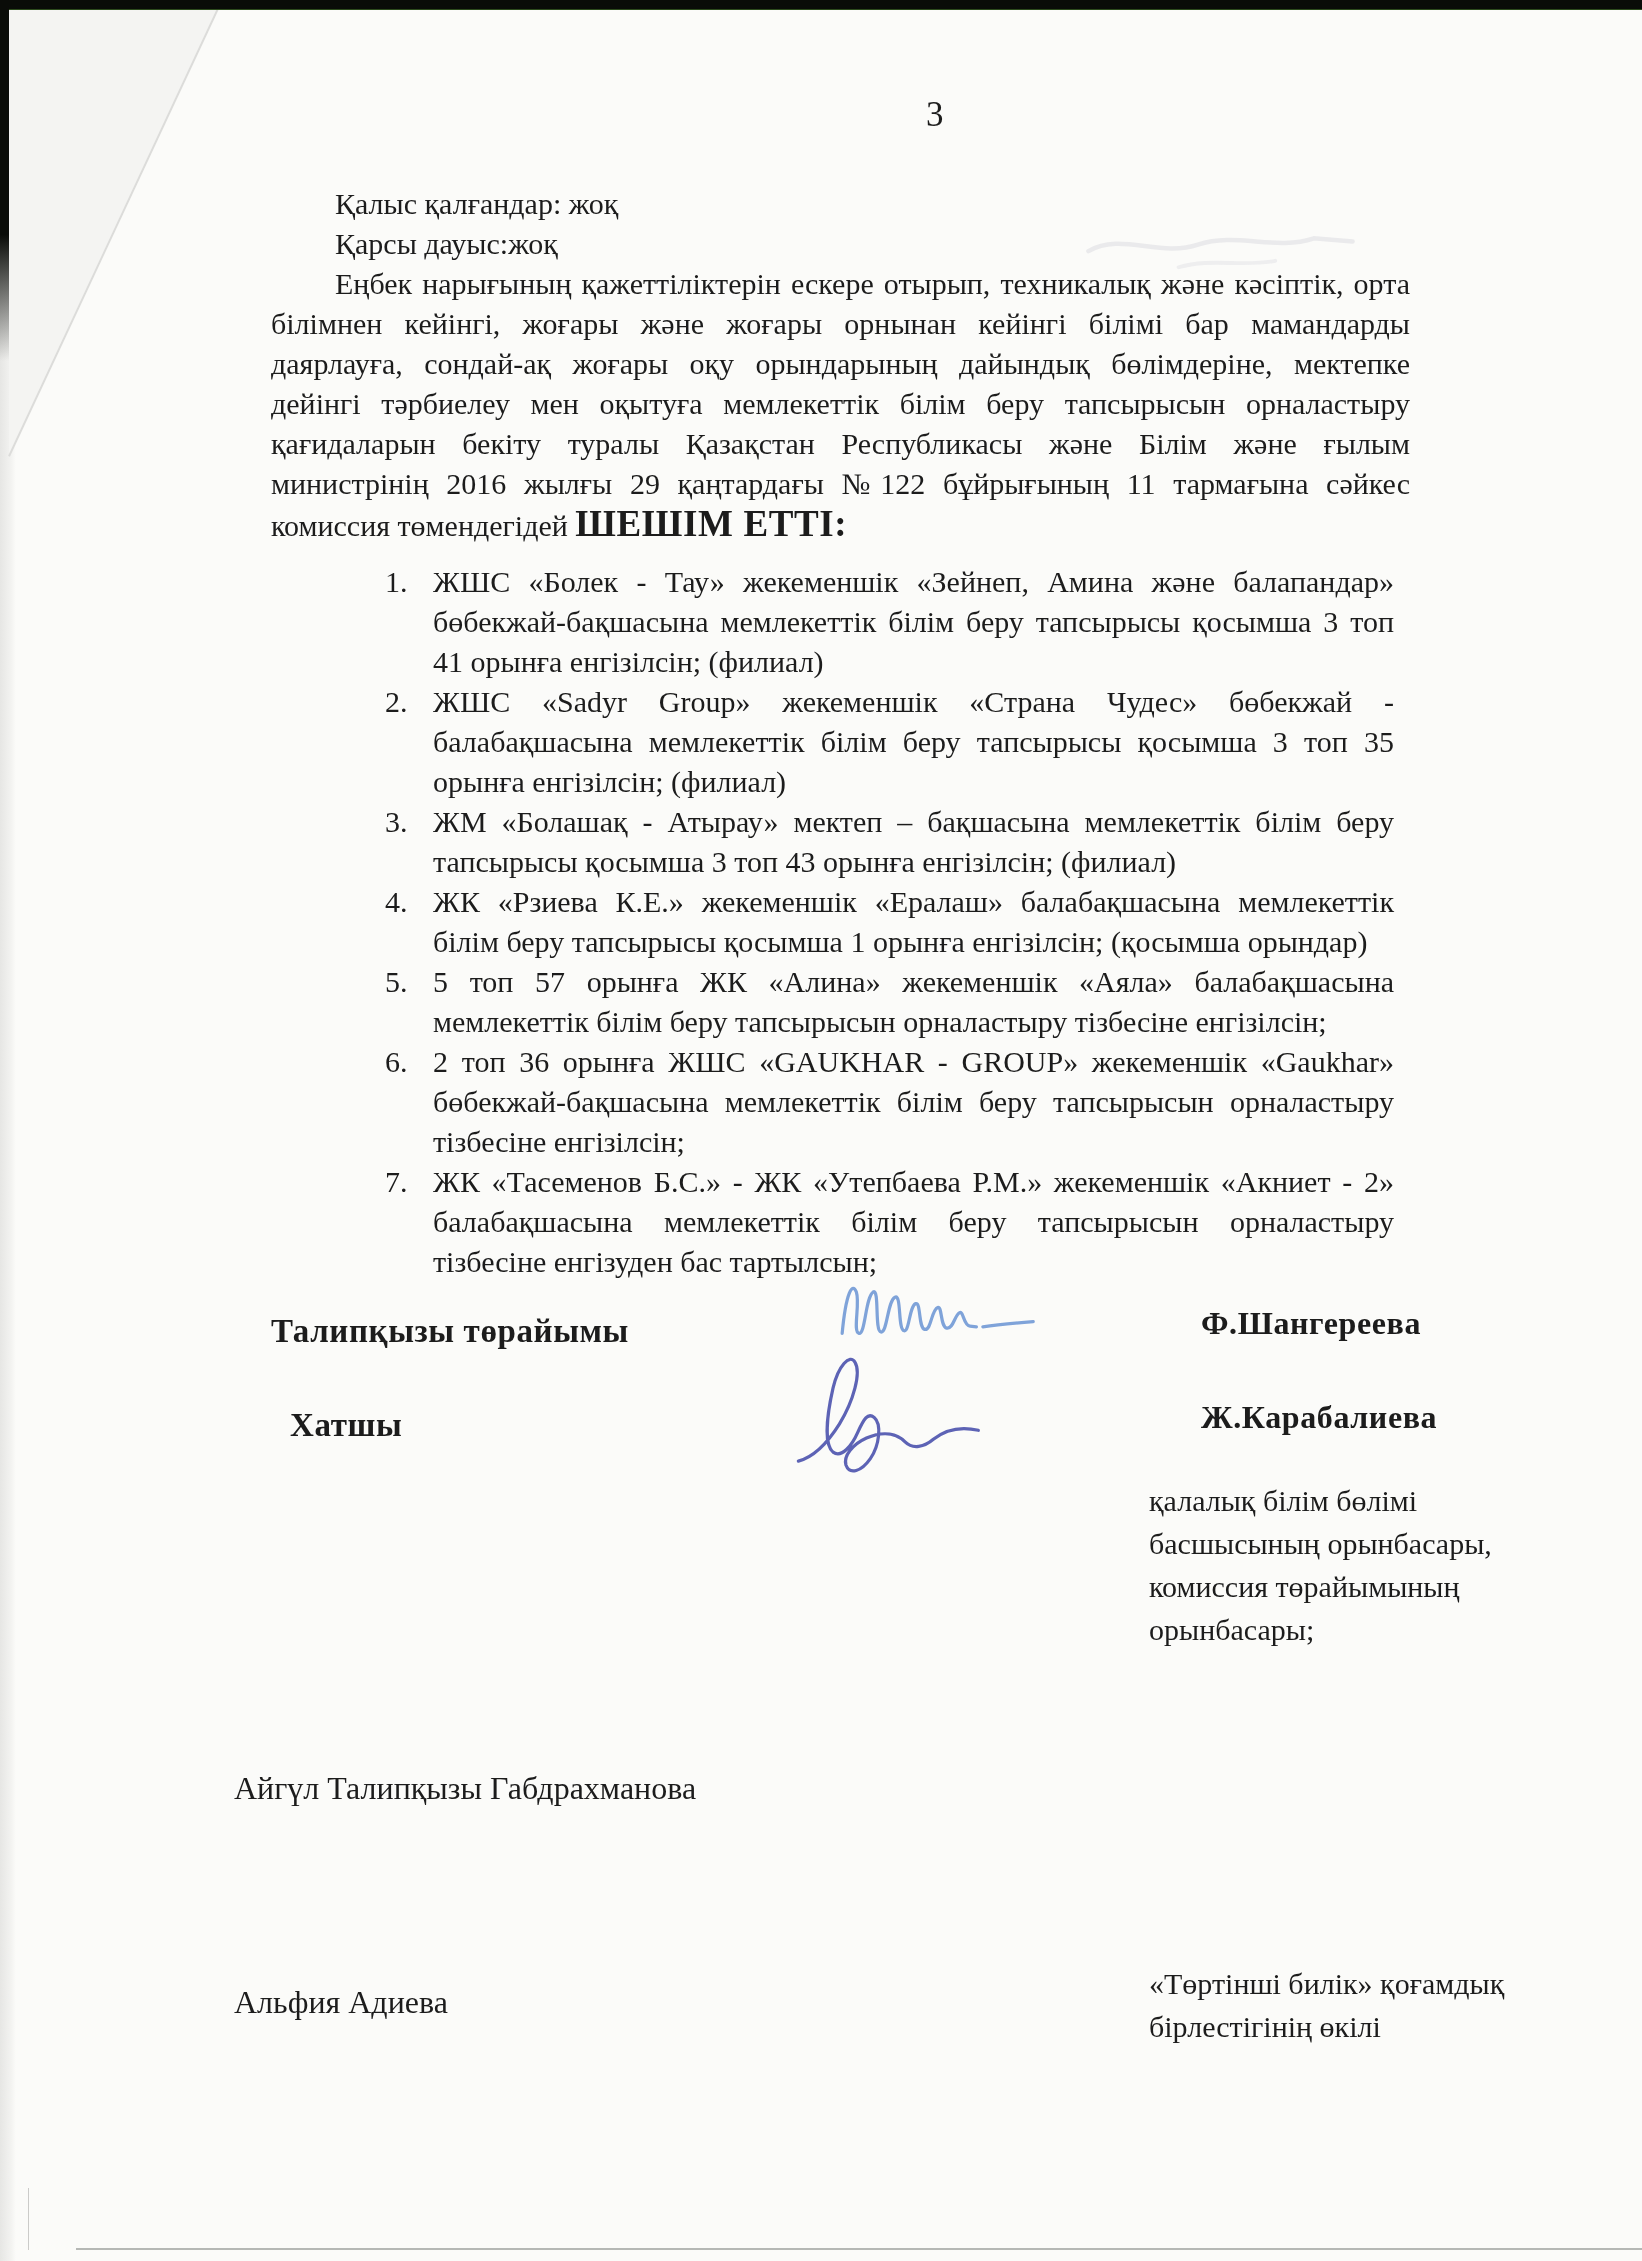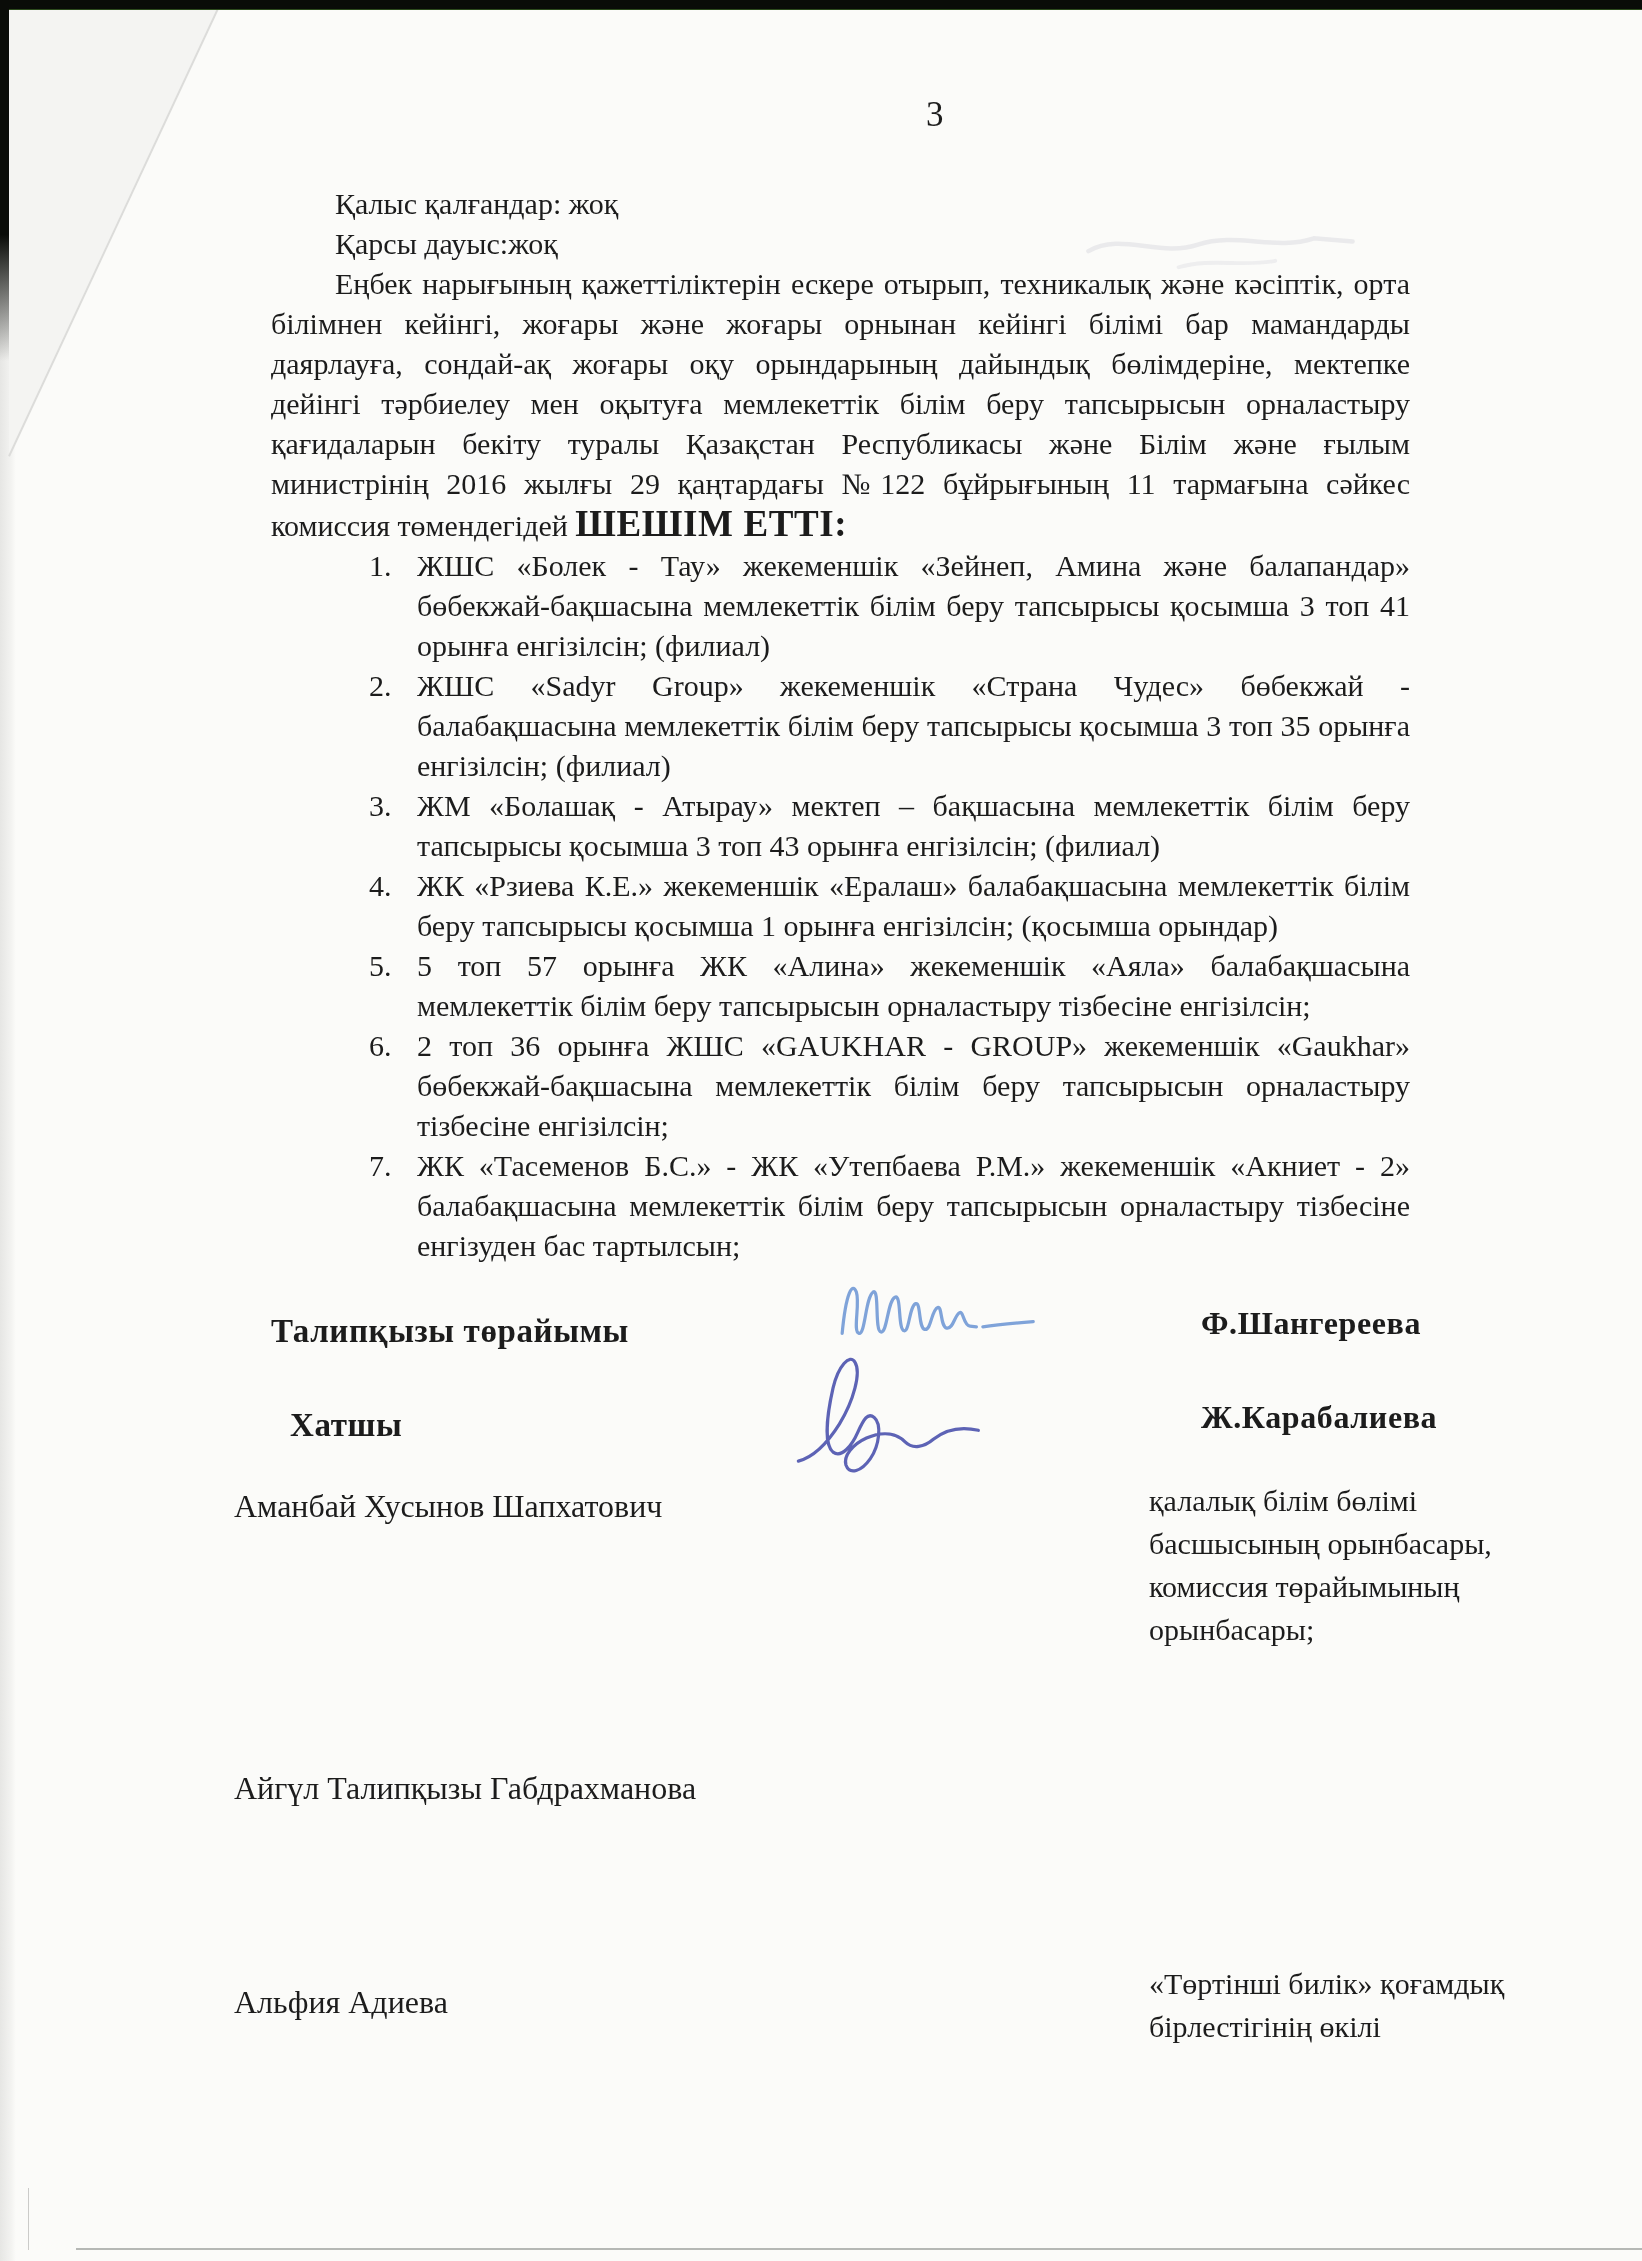--- a/index.html
+++ b/index.html
@@ -25,21 +25,21 @@
   
   .page-number{position:absolute;left:926px;top:95px;font-size:35px;}
   .content{
     position:absolute;left:271px;top:184px;width:1139px;
     font-size:30px;line-height:40px;text-align:justify;
   }
   .content p{margin:0;}
   .pre-line{text-indent:64px;text-align:left;}
   .para{text-indent:64px;}
   .para b{font-size:37px;letter-spacing:0.6px;}
-  ol.decision{list-style:none;margin:0;padding:0;counter-reset:item;font-family:Liberation Serif, serif;}
+  ol.decision{list-style:none;margin:16px;padding:0;counter-reset:item;font-family:Liberation Serif, serif;}
   ol.decision li{
     counter-increment:item;position:relative;
     padding-left:146px;margin:0;
   }
   ol.decision li::before{
     content:counter(item) ".";
     position:absolute;left:98px;top:0;
   }
   .sig-label{position:absolute;font-weight:bold;font-size:33px;letter-spacing:0.6px;}
   .sig-name{position:absolute;font-weight:bold;font-size:32px;letter-spacing:0.6px;}
@@ -89,21 +89,20 @@
     <path d="M226 88 C252 84 278 82 304 80" stroke="#7fa3d9" stroke-width="5" fill="none" stroke-linecap="round"></path>
   </svg>
   <div class="sig-name" style="left:1201px;top:1305px;">Ф.Шангереева</div>
 
   <div class="sig-label" style="left:290px;top:1407px;">Хатшы</div>
   <svg class="sig-img" style="left:789px;top:1348px;" width="200" height="135" viewBox="0 0 310 210">
     <path d="M14 176 C36 170 58 150 78 118 C100 82 112 38 102 22 C94 8 76 28 68 62 C58 106 54 150 68 162 C82 172 98 150 106 132 C116 110 122 100 132 108 C144 118 140 152 126 172 C112 192 94 198 88 182 C84 168 98 150 120 140 C148 128 168 134 180 146 C192 158 210 154 224 142 C244 126 268 122 294 128" stroke="#5d63b5" stroke-width="5" fill="none" stroke-linecap="round"></path>
   </svg>
   <div class="sig-name" style="left:1201px;top:1399px;">Ж.Карабалиева</div>
 
-  <div class="member-name" style="left:234px;top:1488px;">Аманбай Хусынов Шапхатович</div>
   <div class="member-role" style="left:1139px;top:1479px;width:412px;">қалалық білім бөлімі басшысының орынбасары, комиссия төрайымының орынбасары;</div>
 
   <div class="member-name" style="left:234px;top:1770px;">Айгүл Талипқызы Габдрахманова</div>
 
   <div class="member-name" style="left:234px;top:1984px;">Альфия Адиева</div>
   <div class="member-role" style="left:1139px;top:1962px;width:412px;">«Төртінші билік» қоғамдық бірлестігінің өкілі</div>
 
 </div>
 
 

